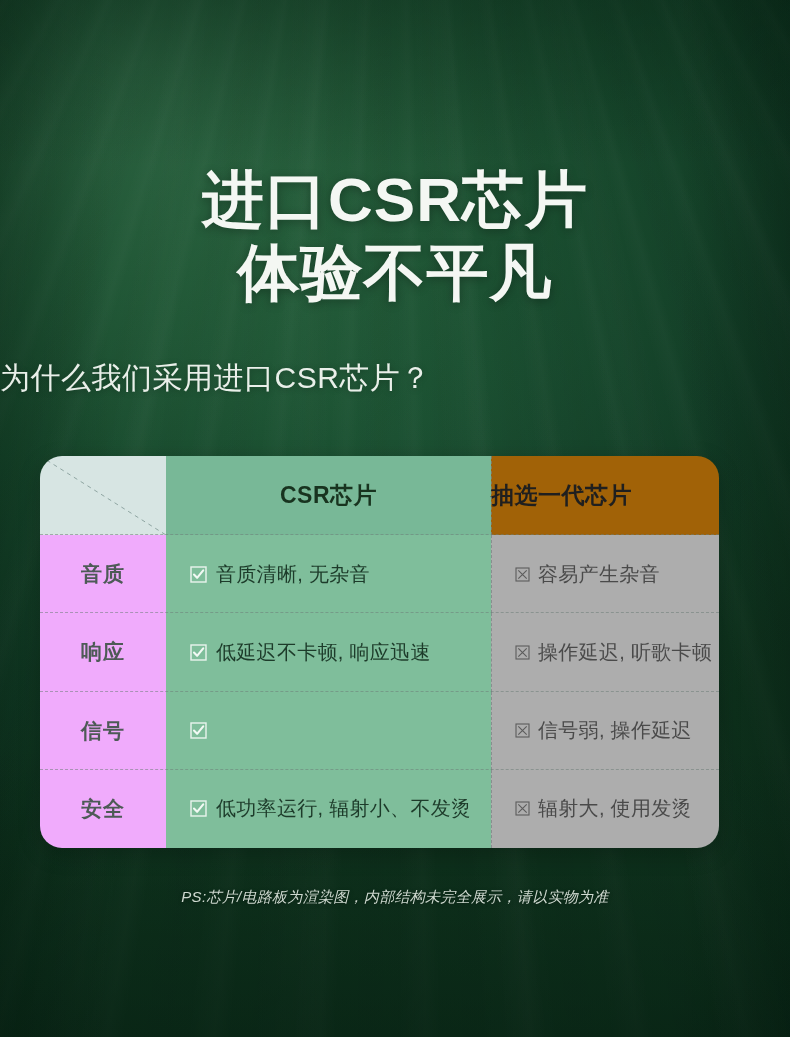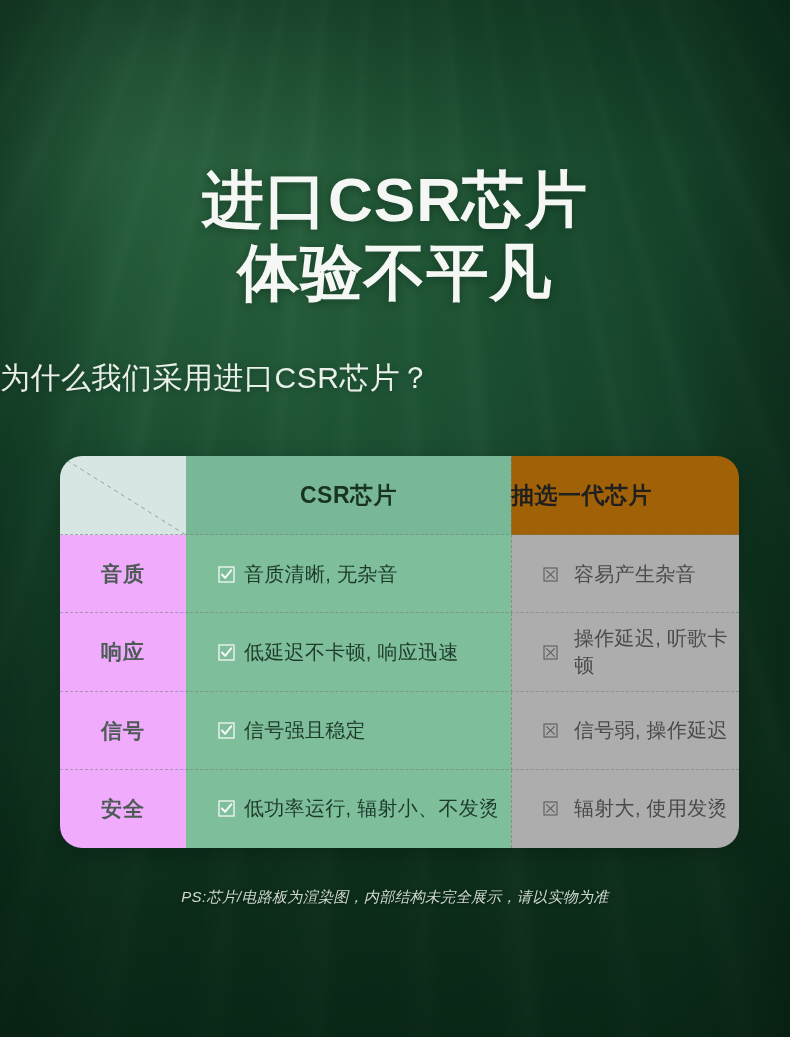--- a/index.html
+++ b/index.html
@@ -72,21 +72,21 @@
     color:#e9efe9;
     font-size:30px;
     font-weight:500;
     letter-spacing:.5px;
     text-shadow:0 1px 6px rgba(0,0,0,0.28);
   }
 
   
   .table{
     position:absolute;
-    left:60px; top:456px;
+    left:40px; top:456px;
     width:679px; height:392px;
     border-radius:22px;
     overflow:hidden;
     display:flex;
     flex-direction:column;
     box-shadow:0 6px 22px rgba(0,0,0,0.22);
   }
   .trow{ display:flex; flex:1 1 0; position:relative; }
   .trow.head{ flex:0 0 79px; }
   .trow:not(:last-child)::after{
@@ -116,22 +116,22 @@
 
   .head-title{
     font-size:23px; font-weight:700; color:#18331f; letter-spacing:.5px;
   }
   .head-title.bad{ color:#1f1f1f; }
 
   .row-label{
     font-size:21px; font-weight:700; color:#4d5a56; letter-spacing:1px;
   }
 
-  .cellwrap{ display:flex; align-items:center; gap:9px; padding-left:32px; }
-  .c-bad .cellwrap{ gap:16px; }
+  .cellwrap{ display:flex; align-items:center; gap:9px; padding-left:24px; }
+  .c-bad .cellwrap{ gap:8px; }
 
   .mark{ flex:0 0 auto; line-height:1; display:block; }
   .mark svg{ display:block; }
 
   .cell-text{ font-size:20px; font-weight:400; letter-spacing:.3px; }
   .c-good .cell-text{ color:#1d3b2a; }
   .c-bad  .cell-text{ color:#4a4a4a; }
 
   
   .footnote{
@@ -239,21 +239,20 @@
         <span class="row-label">信号</span>
       </div>
       <div class="c-good">
         <div class="cellwrap">
           <span class="mark">
             <svg width="17" height="17" viewBox="0 0 17 17">
               <rect x="1" y="1" width="15" height="15" fill="none" stroke="#eaf4ee" stroke-width="1.4"></rect>
               <path d="M4 8.6 L7.1 11.8 L13.2 4.4" fill="none" stroke="#f2f9f4" stroke-width="2.1" stroke-linecap="round" stroke-linejoin="round"></path>
             </svg>
           </span>
-          <span class="cell-text">信号强且稳定</span>
         </div>
       </div>
       <div class="c-bad">
         <div class="cellwrap">
           <span class="mark">
             <svg width="15" height="15" viewBox="0 0 15 15">
               <rect x="1" y="1" width="13" height="13" fill="none" stroke="#5c5c5c" stroke-width="1.1"></rect>
               <path d="M3.3 3.3 L11.7 11.7 M11.7 3.3 L3.3 11.7" stroke="#5c5c5c" stroke-width="1.1"></path>
             </svg>
           </span>

